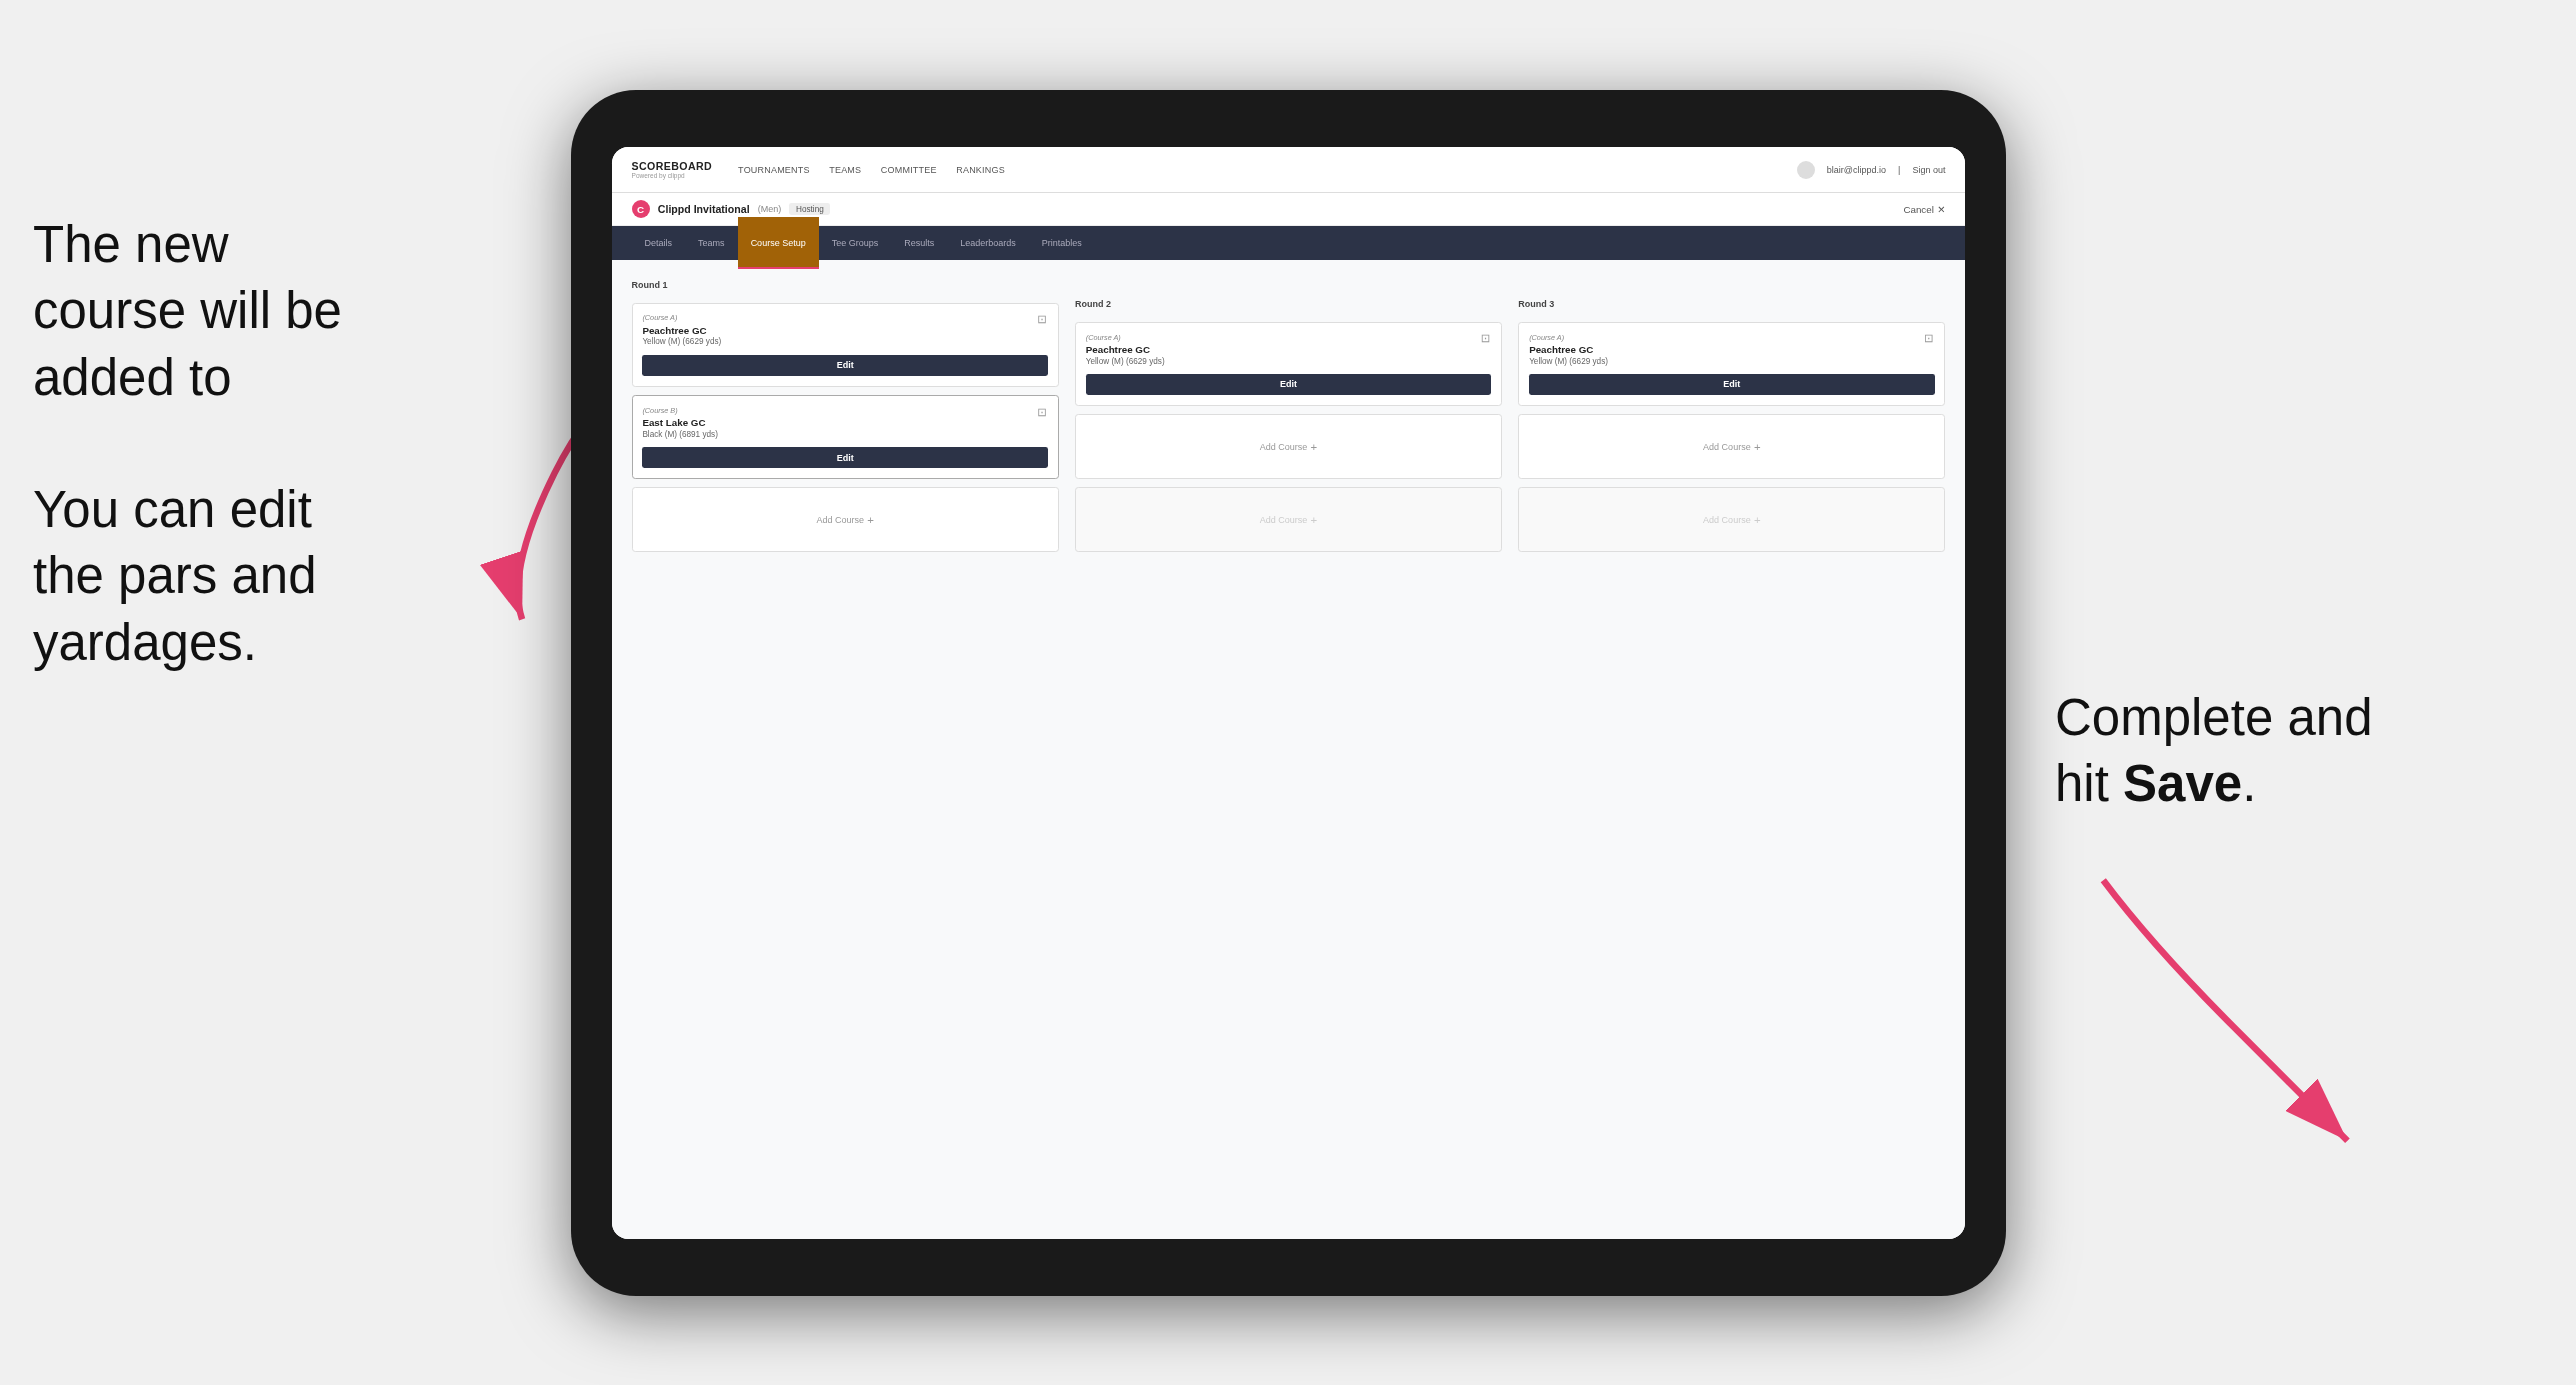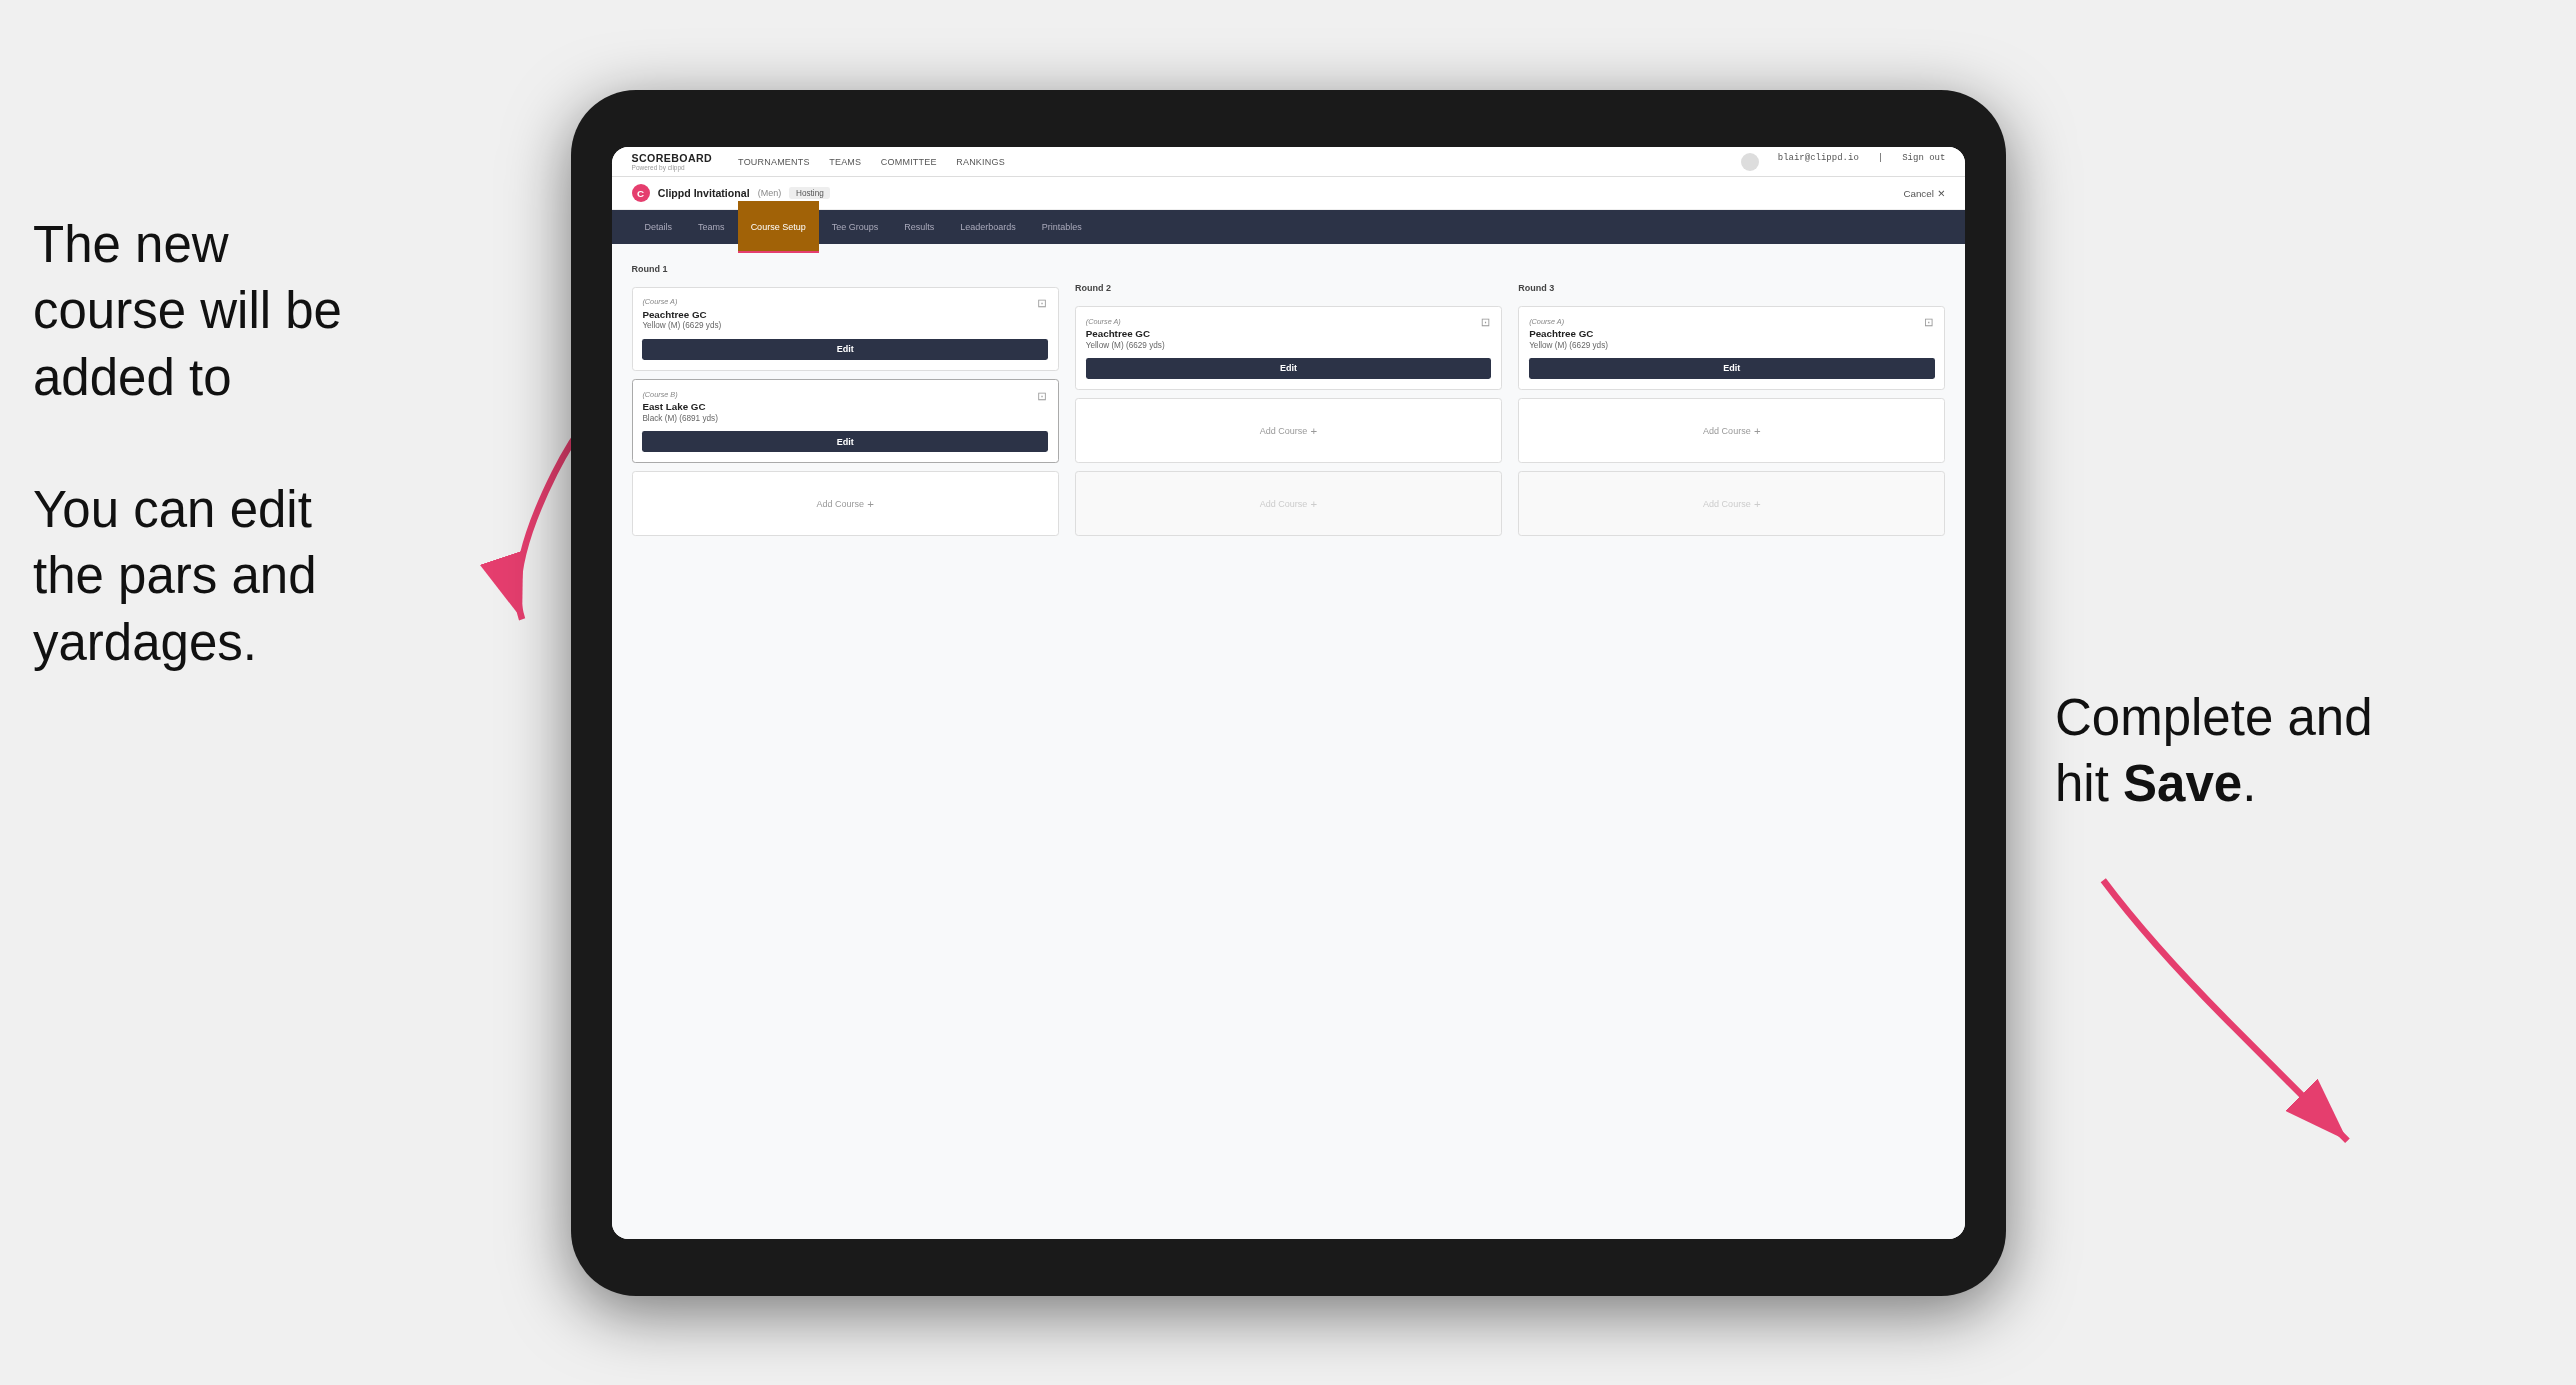--- a/index.html
+++ b/index.html
@@ -60,21 +60,21 @@
       overflow: hidden;
       display: flex;
       flex-direction: column;
     }
 
     
     .top-nav {
       background: #fff;
       border-bottom: 0.8px solid #ddd;
       padding: 0 19.6px;
-      height: 30px;
+      height: 46px;
       display: flex;
       align-items: center;
       justify-content: space-between;
     }
 
     .nav-left {
       display: flex;
       align-items: center;
       gap: 26px;
     }
@@ -105,25 +105,24 @@
     .nav-link {
       font-size: 9px;
       color: #555;
       text-decoration: none;
       font-weight: 500;
       letter-spacing: 0.2px;
     }
 
     .nav-right {
       display: flex;
-      align-items: flex-start;
-      gap: 19px;
+      align-items: center;
+      gap: 12px;
       font-size: 9px;
       color: #555;
-      font-family: Liberation Mono, monospace;
     }
 
     .user-avatar {
       width: 18px;
       height: 18px;
       border-radius: 50%;
       background: #ddd;
       display: inline-block;
     }
 

